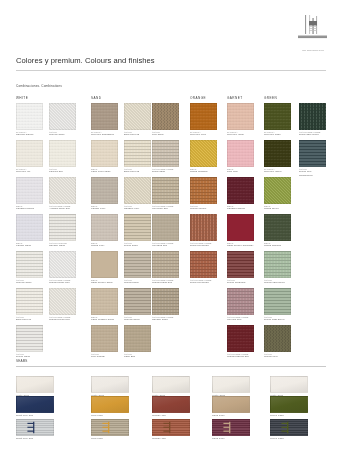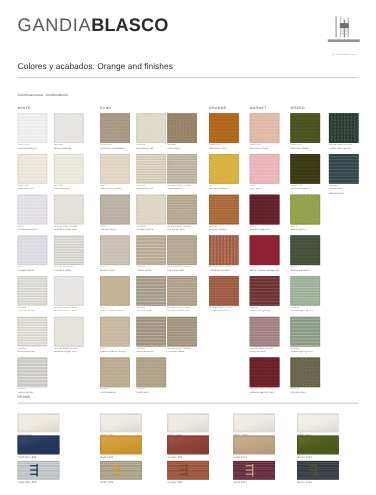--- a/index.html
+++ b/index.html
@@ -80,42 +80,39 @@
     margin-top: 1.4px; line-height: 3px; white-space: nowrap; overflow: hidden;
   }
   .stitch { position: absolute; left: 0; top: 0; width: 100%; height: 100%; }
 </style>
 </head>
 <body>
 
 <div class="page">
 
   <div class="header">
-    <div class="logo">
-      <span class="thin">GANDIA</span><span class="bold">BLASCO</span>
-    </div>
 
     <div class="brandmark">
       <svg width="34" height="34" viewBox="0 0 34 34">
         <rect x="9" y="3" width="1.1" height="19" fill="#9a9a9a"></rect>
         <rect x="13" y="3" width="1.1" height="19" fill="#c9c9c9"></rect>
         <rect x="16.5" y="6" width="1.1" height="16" fill="#7d7d7d"></rect>
         <rect x="20" y="4" width="1.1" height="18" fill="#b5b5b5"></rect>
         <rect x="13" y="9" width="8" height="4.5" fill="#6f6f6f"></rect>
         <rect x="13" y="14" width="8" height="0.7" fill="#bdbdbd"></rect>
         <rect x="13" y="16" width="8" height="0.7" fill="#bdbdbd"></rect>
         <rect x="13" y="18" width="8" height="0.7" fill="#bdbdbd"></rect>
         <rect x="2" y="23.5" width="29" height="2.6" fill="#8f8f8f"></rect>
         <rect x="2" y="23.5" width="29" height="0.6" fill="#cfcfcf"></rect>
       </svg>
       <div class="bm-cap">Las 3 Gandia Blasco Group</div>
     </div>
   </div>
 
-  <div class="title">Colores y acabados. Orange and finishes</div>
+  <div class="title">Colores y premium. Colours and finishes</div>
   <div class="title-rule"></div>
 
   <div class="sect-label" style="left:16px; top:84px;">Combinaciones. Combinations</div>
 
   <div id="colheads">
       <div class="colhead" style="left: 16px; top: 96px;">WHITE</div>
       <div class="colhead" style="left: 91px; top: 96px;">SAND</div>
       <div class="colhead" style="left: 190px; top: 96px;">ORANGE</div>
       <div class="colhead" style="left: 227px; top: 96px;">GARNET</div>
       <div class="colhead" style="left: 264px; top: 96px;">GREEN</div>

